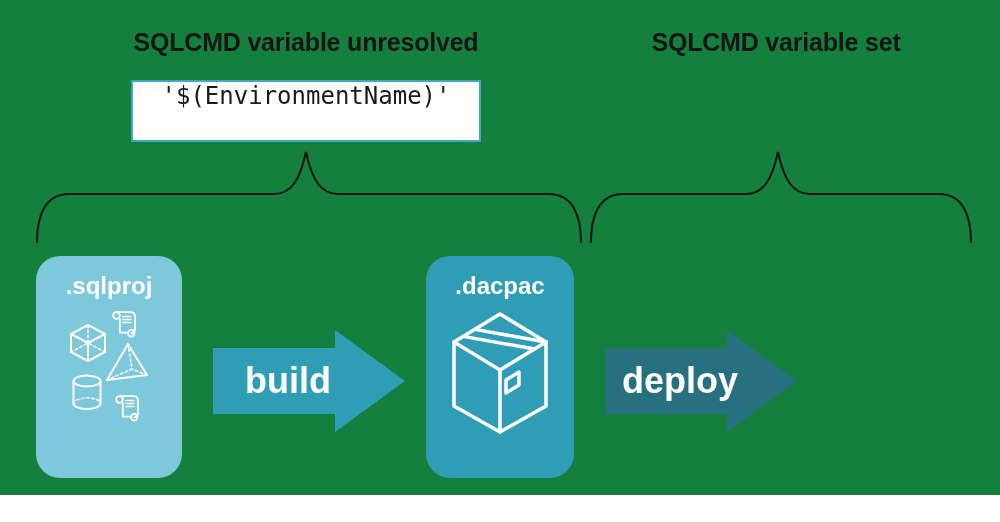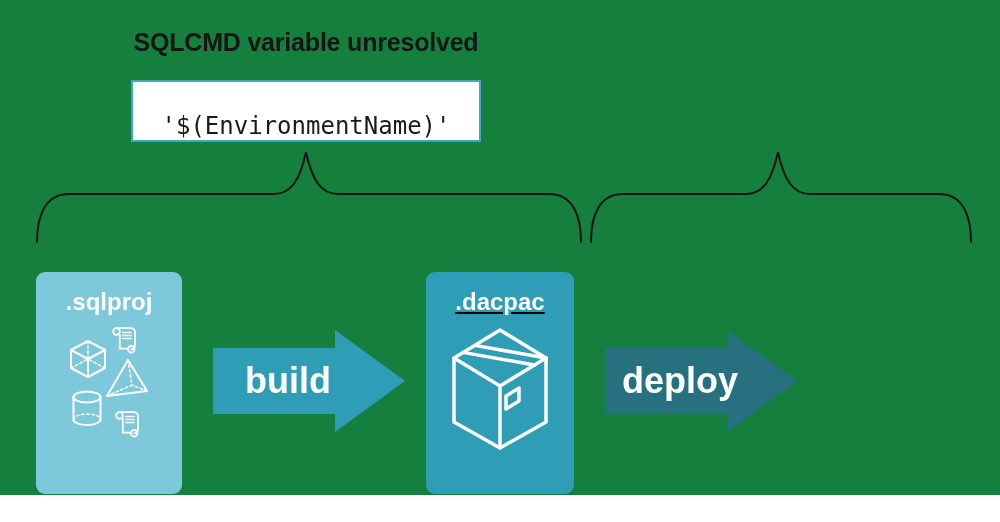--- a/index.html
+++ b/index.html
@@ -10,34 +10,34 @@
   }
   .heading{
     position:absolute;top:28px;text-align:center;
     font-size:25px;font-weight:700;color:#151515;letter-spacing:-0.2px;
   }
   .hl{left:61px;width:490px;}
   .hr{left:581px;width:390px;}
   .codebox{
     position:absolute;top:80px;height:62px;box-sizing:border-box;
     border:2px solid var(--codeBorder);background:#fff;
-    display:flex;align-items:flex-end;justify-content:center;
+    display:flex;align-items:flex-start;justify-content:center;
   }
   .cbl{left:131px;width:350px;}
   .cbr{left:675px;width:203px;}
   .code{
     font-family:"DejaVu Sans Mono",monospace;font-size:24px;color:#1a1a1a;white-space:pre;
   }
   .braces{position:absolute;left:0;top:0;}
   .brace{fill:none;stroke:#141414;stroke-width:2px;stroke-linecap:round;}
   .stage{
-    position:absolute;top:272px;height:222px;border-radius:9px;
+    position:absolute;top:256px;height:222px;border-radius:24px;
   }
   .s1{left:36px;width:146px;background:var(--lightBlue);}
-  .s2{left:426px;width:148px;background:var(--teal);text-decoration:underline;}
+  .s2{left:426px;width:148px;background:var(--teal);}
   .s3{left:828px;width:144px;background:var(--darkTeal);}
   .stage-label{
     margin-top:16px;text-align:center;font-size:24px;font-weight:700;color:#fff;
   }
   .ic{position:absolute;}
   .ic path,.ic polygon,.ic line,.ic circle,.ic ellipse,.ic polyline{
     fill:none;stroke:#fff;stroke-linejoin:round;stroke-linecap:round;
   }
   .ic .dot{fill:#fff;stroke:none;}
   .arrow-wrap{position:absolute;top:330px;width:192px;height:102px;}
@@ -51,20 +51,21 @@
     display:flex;align-items:center;justify-content:center;
     font-size:36px;font-weight:700;color:#fff;
   }
 </style>
 </head>
 <body>
 
 <div class="canvas">
 
   <div class="heading hl">SQLCMD variable unresolved</div>
+  <div class="heading hr">SQLCMD variable set</div>
 
   <div class="codebox cbl">
     <span class="code">'$(EnvironmentName)'</span>
   </div>
 
   <svg class="braces" width="1000" height="522" viewBox="0 0 1000 522">
     <path class="brace" d="M37,242 C37,216 45,194 69,194 L274,194 C291,194 300,180 306,152 C312,180 321,194 338,194 L549,194 C573,194 581,216 581,242"></path>
     <path class="brace" d="M591,242 C591,216 599,194 623,194 L746,194 C763,194 772,180 778,152 C784,180 793,194 810,194 L939,194 C963,194 971,216 971,242"></path>
   </svg>
 

